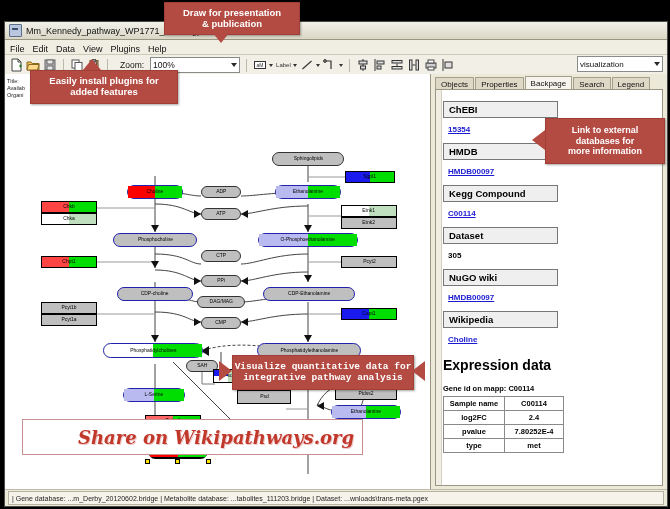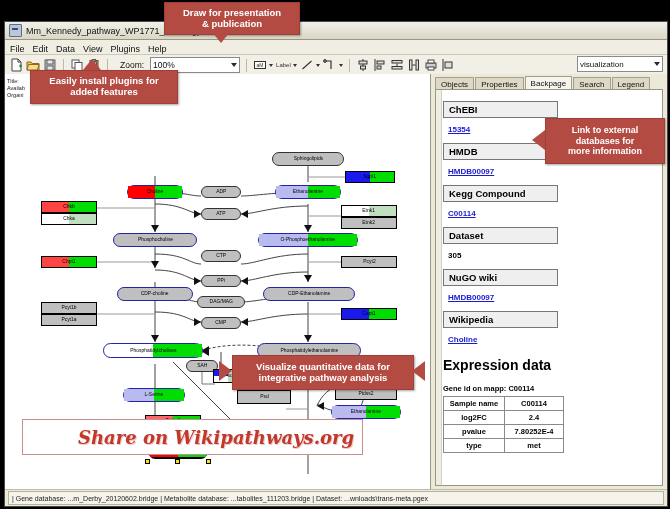--- a/index.html
+++ b/index.html
@@ -591,21 +591,21 @@
   <div class="arrow-up" style="left:83px;top:59px;"></div>
 
   <div class="callout" style="left:545px;top:118px;width:118px;height:44px;font-size:9px;">
     <span style="white-space:pre-line;">Link  to external
 databases  for
 more information</span>
   </div>
   <div class="arrow-left" style="left:532px;top:130px;"></div>
 
   <div class="callout" style="left:232px;top:355px;width:180px;height:33px;">
-    <span style="white-space:pre-line;">Visualize quantitative data  for
+    <span style="white-space:pre-line;font-family:Liberation Mono, monospace;">Visualize quantitative data  for
 integrative pathway analysis</span>
   </div>
   <div class="arrow-right" style="left:219px;top:361px;"></div>
   <div class="arrow-left" style="left:412px;top:361px;"></div>
 
   <div class="sharebox" style="left:22px;top:419px;width:292px;height:34px;">
     <span>Share on Wikipathways.org</span>
   </div>
 
 </div>

